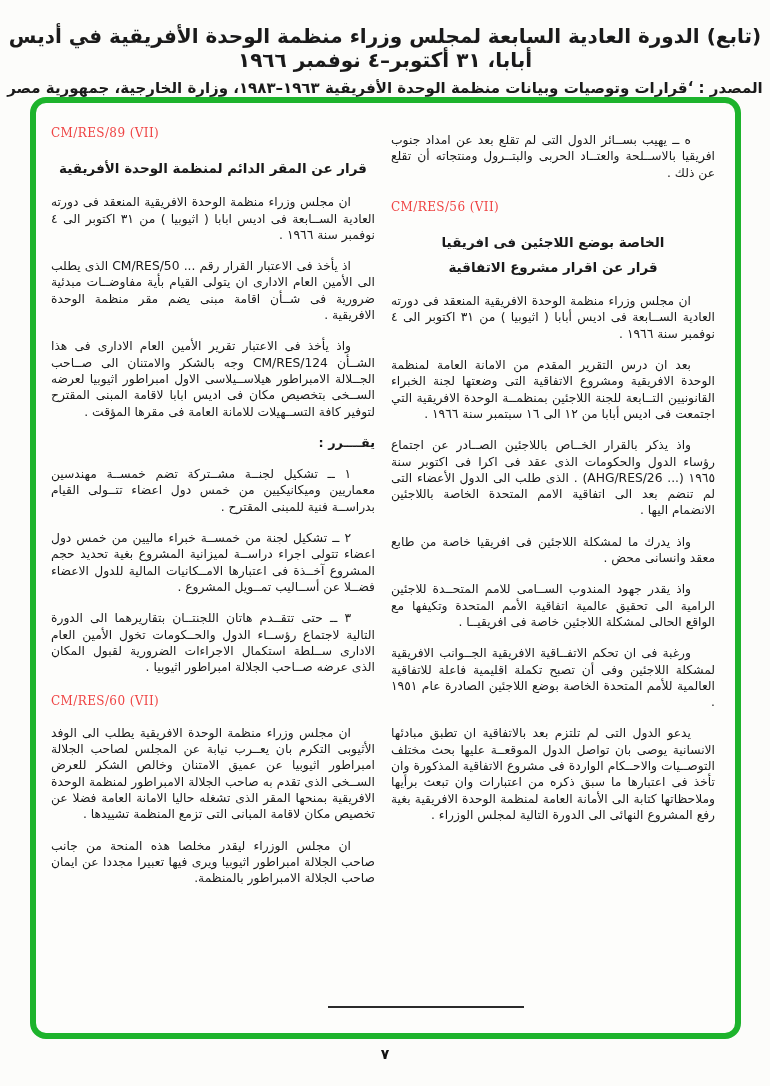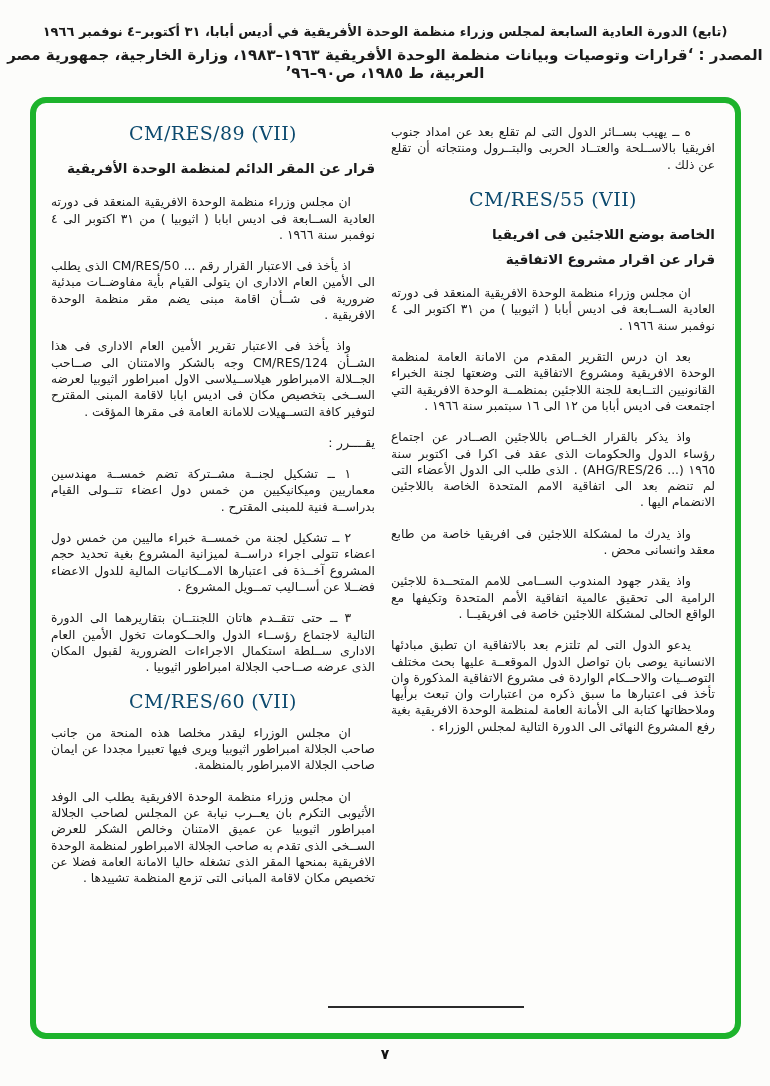--- a/index.html
+++ b/index.html
@@ -1,41 +1,41 @@
 <!DOCTYPE html>
 <html lang="ar"><head>
 <meta charset="utf-8">
 <style>
   html,body{margin:0;padding:0;background:#ffffff;}
   .page{
     position:relative;width:770px;height:1086px;background:#fcfcfa;
     font-family:"DejaVu Sans",sans-serif;color:#1a1a1a;overflow:hidden;
   }
   .doc-header{position:absolute;top:24px;left:0;right:0;text-align:center;direction:rtl;}
-  .doc-header .line1{font-size:13px;font-weight:bold;letter-spacing:0;}
+  .doc-header .line1{font-size:20px;font-weight:bold;letter-spacing:0;}
   .doc-header .line2{font-size:15px;font-weight:bold;margin-top:7px;}
   .frame{
     position:absolute;left:30px;top:97px;width:711px;height:942px;box-sizing:border-box;
     border:6px solid #1db32c;border-radius:16px;background:#fdfdfb;overflow:hidden;
   }
   .cols{
     display:flex;direction:rtl;gap:16px;
     padding:17px 20px 0 15px;
   }
   .col{flex:1;min-width:0;direction:rtl;text-align:justify;font-size:12.3px;line-height:16.3px;}
-  .para{margin:4px 0 15px;text-indent:24px;}
+  .para{margin:12px 0 15px;text-indent:24px;}
   .item{margin:0 0 15px;text-indent:24px;}
   .rescode{
-    direction:ltr;text-align:center;font-family:"DejaVu Serif",serif;
-    font-size:19px;letter-spacing:.4px;margin:18px 0 15px;color:#0c4a6e;
+    direction:ltr;text-align:left;font-family:"DejaVu Serif",serif;
+    font-size:12px;letter-spacing:.4px;margin:18px 0 15px;color:#ef4444;
   }
   .col .rescode:first-child{margin-top:5px;}
-  .restitle{font-weight:bold;text-align:right;font-size:13.5px;line-height:25px;margin:0 0 13px;}
+  .restitle{font-weight:bold;text-align:center;font-size:13.5px;line-height:25px;margin:0 0 13px;}
   .restitle .tline{display:block;}
-  .decides{font-weight:normal;text-align:right;font-size:12.8px;margin:0 0 15px;}
+  .decides{font-weight:bold;text-align:right;font-size:12.8px;margin:0 0 15px;}
   .end-rule{position:absolute;left:292px;bottom:25px;width:196px;height:2px;background:#2b2b2b;}
   .pagenum{
     position:absolute;top:1046px;left:0;right:0;text-align:center;
     font-size:14px;font-weight:bold;color:#111;
   }
 </style>
 </head>
 <body>
 
 <div class="page">
@@ -44,47 +44,48 @@
     <div class="line1">(تابع) الدورة العادية السابعة لمجلس وزراء منظمة الوحدة الأفريقية في أديس أبابا، ٣١ أكتوبر–٤ نوفمبر ١٩٦٦</div>
     <div class="line2">المصدر : ‘قرارات وتوصيات وبيانات منظمة الوحدة الأفريقية ١٩٦٣–١٩٨٣، وزارة الخارجية، جمهورية مصر العربية، ط ١٩٨٥، ص٩٠–٩٦’</div>
   </header>
 
   <div class="frame">
     <div class="cols">
 
       <section class="col">
         <p class="para">ه ــ يهيب بســائر الدول التى لم تقلع بعد عن امداد جنوب افريقيا بالاســلحة والعتــاد الحربى والبتــرول ومنتجاته أن تقلع عن ذلك .</p>
 
-        <div class="rescode">CM/RES/55 (VII)</div>
+        <div class="rescode">CM/RES/56 (VII)</div>
         <h3 class="restitle">
           <span class="tline">الخاصة بوضع اللاجئين فى افريقيا</span>
           <span class="tline">قرار عن اقرار مشروع الاتفاقية</span>
         </h3>
         <p class="para">ان مجلس وزراء منظمة الوحدة الافريقية المنعقد فى دورته العادية الســابعة فى اديس أبابا ( اثيوبيا ) من ٣١ اكتوبر الى ٤ نوفمبر سنة ١٩٦٦ .</p>
         <p class="para">بعد ان درس التقرير المقدم من الامانة العامة لمنظمة الوحدة الافريقية ومشروع الاتفاقية التى وضعتها لجنة الخبراء القانونيين التــابعة للجنة اللاجئين بمنظمــة الوحدة الافريقية التي اجتمعت فى اديس أبابا من ١٢ الى ١٦ سبتمبر سنة ١٩٦٦ .</p>
         <p class="para">واذ يذكر بالقرار الخــاص باللاجئين الصــادر عن اجتماع رؤساء الدول والحكومات الذى عقد فى اكرا فى اكتوبر سنة ١٩٦٥ (... AHG/RES/26) . الذى طلب الى الدول الأعضاء التى لم تنضم بعد الى اتفاقية الامم المتحدة الخاصة باللاجئين الانضمام اليها .</p>
         <p class="para">واذ يدرك ما لمشكلة اللاجئين فى افريقيا خاصة من طابع معقد وانسانى محض .</p>
         <p class="para">واذ يقدر جهود المندوب الســامى للامم المتحــدة للاجئين الرامية الى تحقيق عالمية اتفاقية الأمم المتحدة وتكيفها مع الواقع الحالى لمشكلة اللاجئين خاصة فى افريقيــا .</p>
+        <p class="para">ورغبة فى ان تحكم الاتفــاقية الافريقية الجــوانب الافريقية لمشكلة اللاجئين وفى أن تصبح تكملة اقليمية فاعلة للاتفاقية العالمية للأمم المتحدة الخاصة بوضع اللاجئين الصادرة عام ١٩٥١ .</p>
         <p class="para">يدعو الدول التى لم تلتزم بعد بالاتفاقية ان تطبق مبادئها الانسانية يوصى بان تواصل الدول الموقعــة عليها بحث مختلف التوصــيات والاحــكام الواردة فى مشروع الاتفاقية المذكورة وان تأخذ فى اعتبارها ما سبق ذكره من اعتبارات وان تبعث برأيها وملاحظاتها كتابة الى الأمانة العامة لمنظمة الوحدة الافريقية بغية رفع المشروع النهائى الى الدورة التالية لمجلس الوزراء .</p>
       </section>
 
       <section class="col">
         <div class="rescode">CM/RES/89 (VII)</div>
         <h3 class="restitle">قرار عن المقر الدائم لمنظمة الوحدة الأفريقية</h3>
         <p class="para">ان مجلس وزراء منظمة الوحدة الافريقية المنعقد فى دورته العادية الســابعة فى اديس ابابا ( اثيوبيا ) من ٣١ اكتوبر الى ٤ نوفمبر سنة ١٩٦٦ .</p>
         <p class="para">اذ يأخذ فى الاعتبار القرار رقم ... CM/RES/50 الذى يطلب الى الأمين العام الادارى ان يتولى القيام بأية مفاوضــات مبدئية ضرورية فى شــأن اقامة مبنى يضم مقر منظمة الوحدة الافريقية .</p>
         <p class="para">واذ يأخذ فى الاعتبار تقرير الأمين العام الادارى فى هذا الشــأن CM/RES/124 وجه بالشكر والامتنان الى صــاحب الجــلالة الامبراطور هيلاســيلاسى الاول امبراطور اثيوبيا لعرضه الســخى بتخصيص مكان فى اديس ابابا لاقامة المبنى المقترح لتوفير كافة التســهيلات للامانة العامة فى مقرها المؤقت .</p>
         <p class="decides">يقــــرر :</p>
         <p class="item">١ ــ تشكيل لجنــة مشــتركة تضم خمســة مهندسين معماريين وميكانيكيين من خمس دول اعضاء تتــولى القيام بدراســة فنية للمبنى المقترح .</p>
         <p class="item">٢ ــ تشكيل لجنة من خمســة خبراء ماليين من خمس دول اعضاء تتولى اجراء دراســة لميزانية المشروع بغية تحديد حجم المشروع آخــذة فى اعتبارها الامــكانيات المالية للدول الاعضاء فضــلا عن أســاليب تمــويل المشروع .</p>
         <p class="item">٣ ــ حتى تتقــدم هاتان اللجنتــان بتقاريرهما الى الدورة التالية لاجتماع رؤســاء الدول والحــكومات تخول الأمين العام الادارى ســلطة استكمال الاجراءات الضرورية لقبول المكان الذى عرضه صــاحب الجلالة امبراطور اثيوبيا .</p>
 
         <div class="rescode">CM/RES/60 (VII)</div>
+        <p class="para">ان مجلس وزراء منظمة الوحدة الافريقية يطلب الى الوفد الأثيوبى التكرم بان يعــرب نيابة عن المجلس لصاحب الجلالة امبراطور اثيوبيا عن عميق الامتنان وخالص الشكر للعرض الســخى الذى تقدم به صاحب الجلالة الامبراطور لمنظمة الوحدة الافريقية بمنحها المقر الذى تشغله حاليا الامانة العامة فضلا عن تخصيص مكان لاقامة المبانى التى تزمع المنظمة تشييدها .</p>
         <p class="para">ان مجلس الوزراء ليقدر مخلصا هذه المنحة من جانب صاحب الجلالة امبراطور اثيوبيا ويرى فيها تعبيرا مجددا عن ايمان صاحب الجلالة الامبراطور بالمنظمة.</p>
-        <p class="para">ان مجلس وزراء منظمة الوحدة الافريقية يطلب الى الوفد الأثيوبى التكرم بان يعــرب نيابة عن المجلس لصاحب الجلالة امبراطور اثيوبيا عن عميق الامتنان وخالص الشكر للعرض الســخى الذى تقدم به صاحب الجلالة الامبراطور لمنظمة الوحدة الافريقية بمنحها المقر الذى تشغله حاليا الامانة العامة فضلا عن تخصيص مكان لاقامة المبانى التى تزمع المنظمة تشييدها .</p>
       </section>
 
     </div>
     <div class="end-rule"></div>
   </div>
 
   <div class="pagenum">٧</div>
 
 </div>
 

